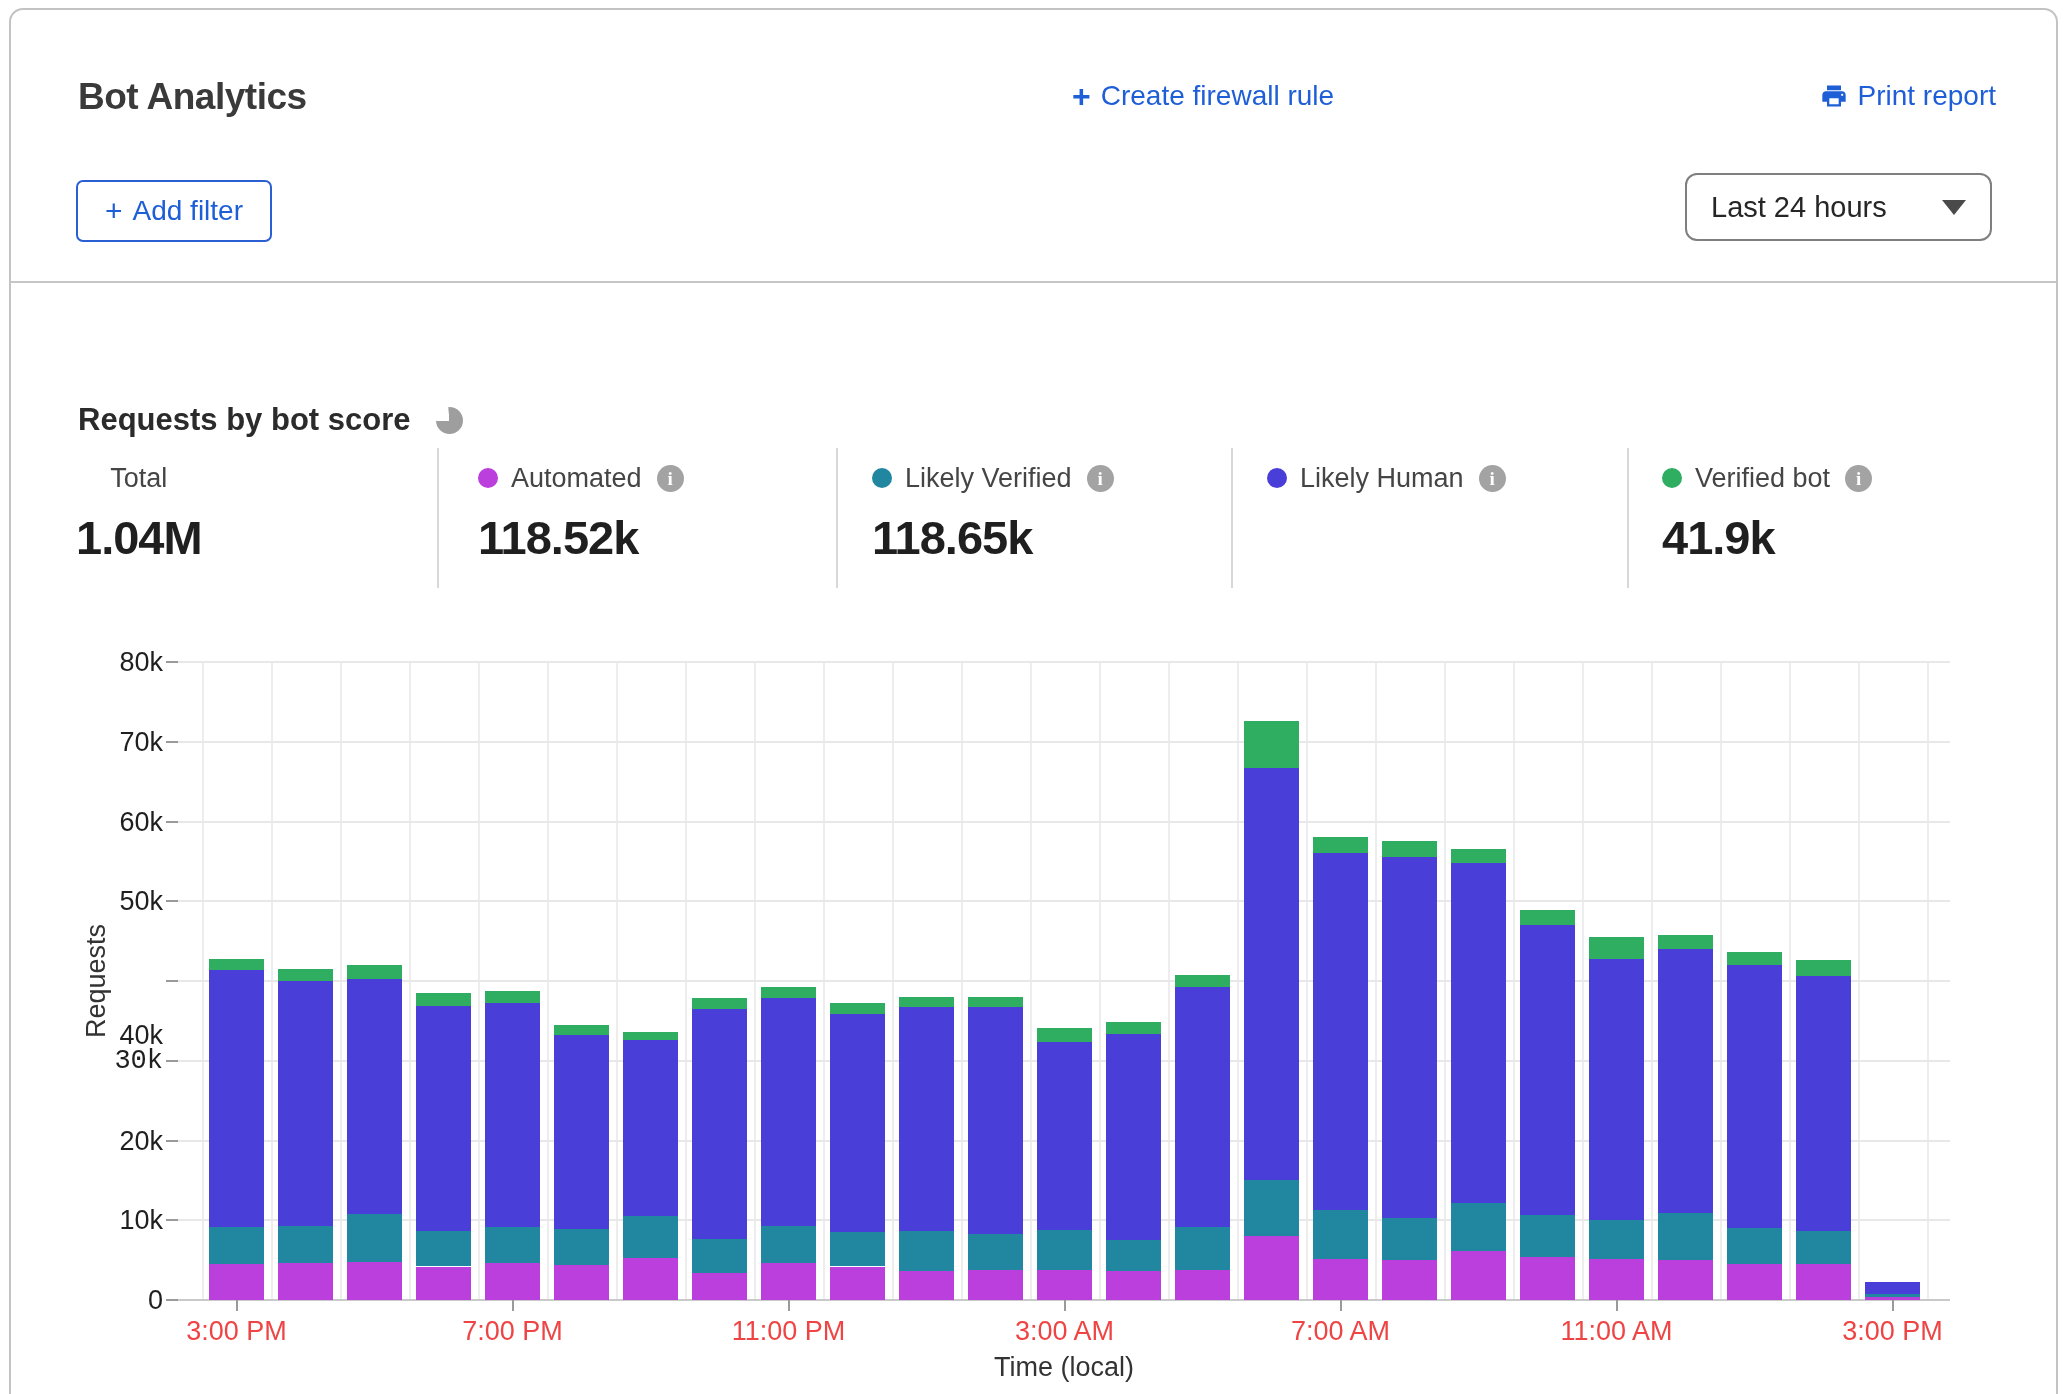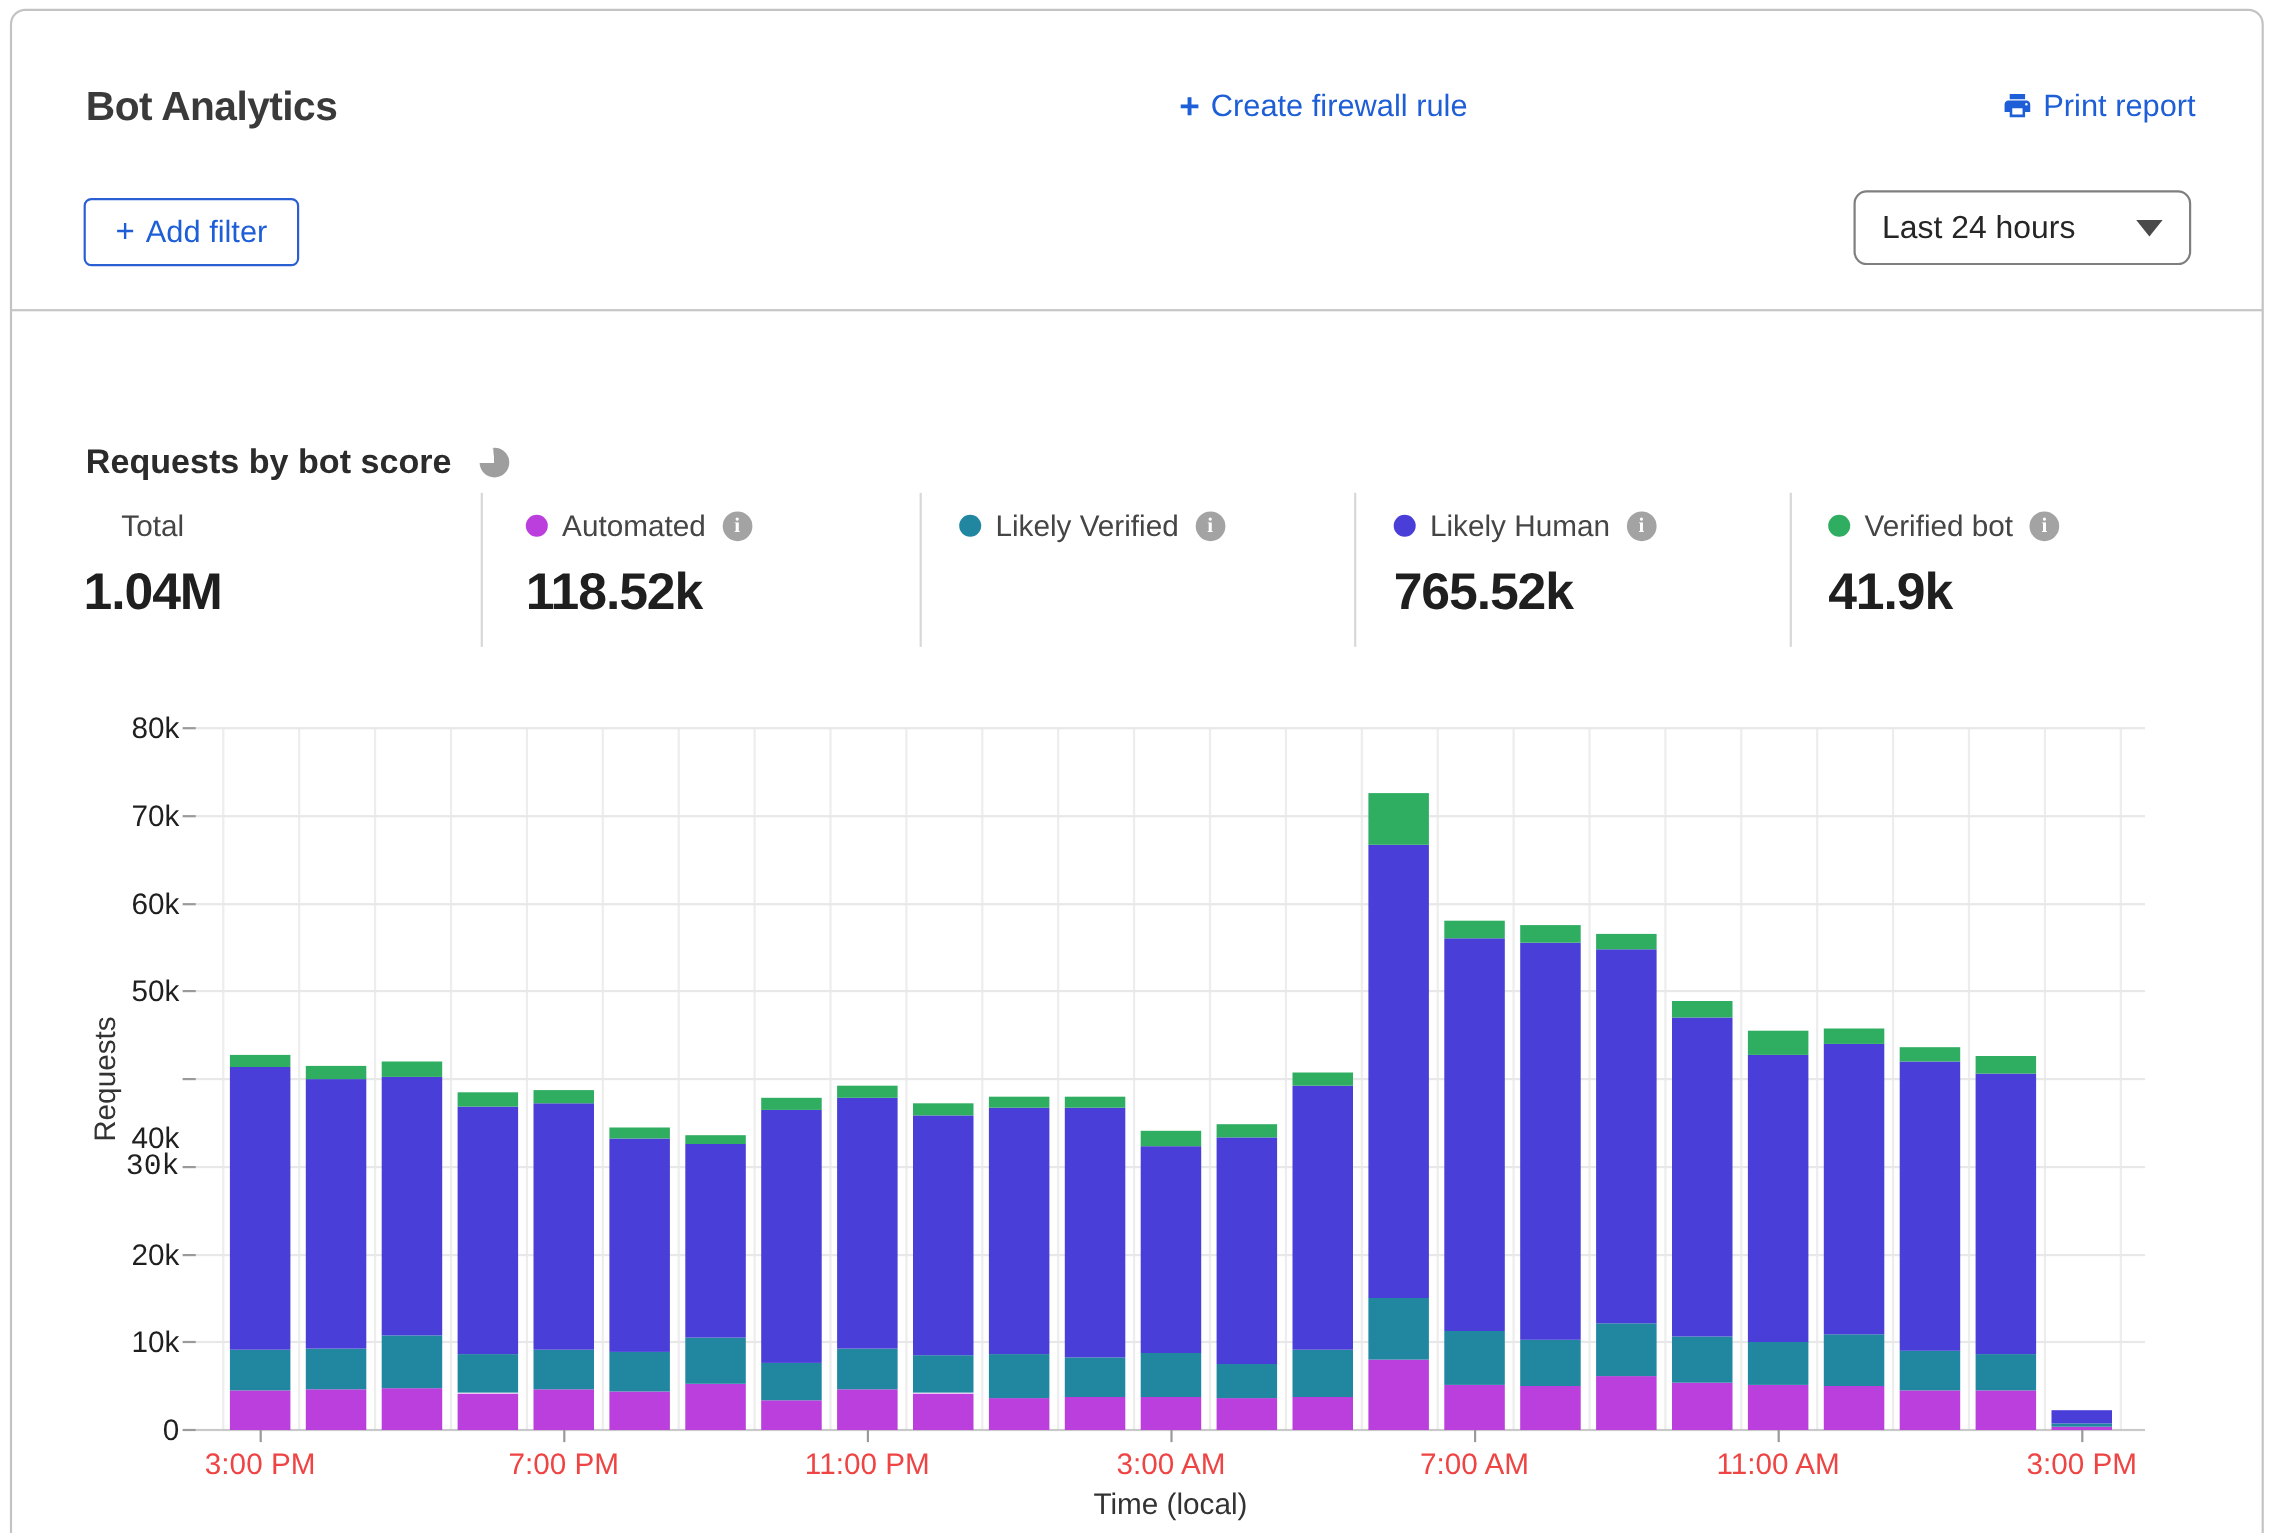--- a/index.html
+++ b/index.html
@@ -146,29 +146,29 @@
   </div>
   <div class="stat-value">118.52k</div>
 </div>
 <div class="stat-divider" style="left:836px"></div>
 <div class="stat" style="left:872px">
   <div class="stat-label-row">
     <span class="legend-dot" style="background: rgb(33, 135, 160);"></span>
     <span class="stat-label">Likely Verified</span>
     <span class="info-icon">i</span>
   </div>
+  <div class="stat-value">118.65k</div>
 </div>
 <div class="stat-divider" style="left:1231px"></div>
 <div class="stat" style="left:1267px">
   <div class="stat-label-row">
     <span class="legend-dot" style="background: rgb(74, 62, 216);"></span>
     <span class="stat-label">Likely Human</span>
     <span class="info-icon">i</span>
   </div>
-  <div class="stat-value">765.52k</div>
 </div>
 <div class="stat-divider" style="left:1627px"></div>
 <div class="stat" style="left:1662px">
   <div class="stat-label-row">
     <span class="legend-dot" style="background: rgb(47, 173, 97);"></span>
     <span class="stat-label">Verified bot</span>
     <span class="info-icon">i</span>
   </div>
   <div class="stat-value">41.9k</div>
 </div>

